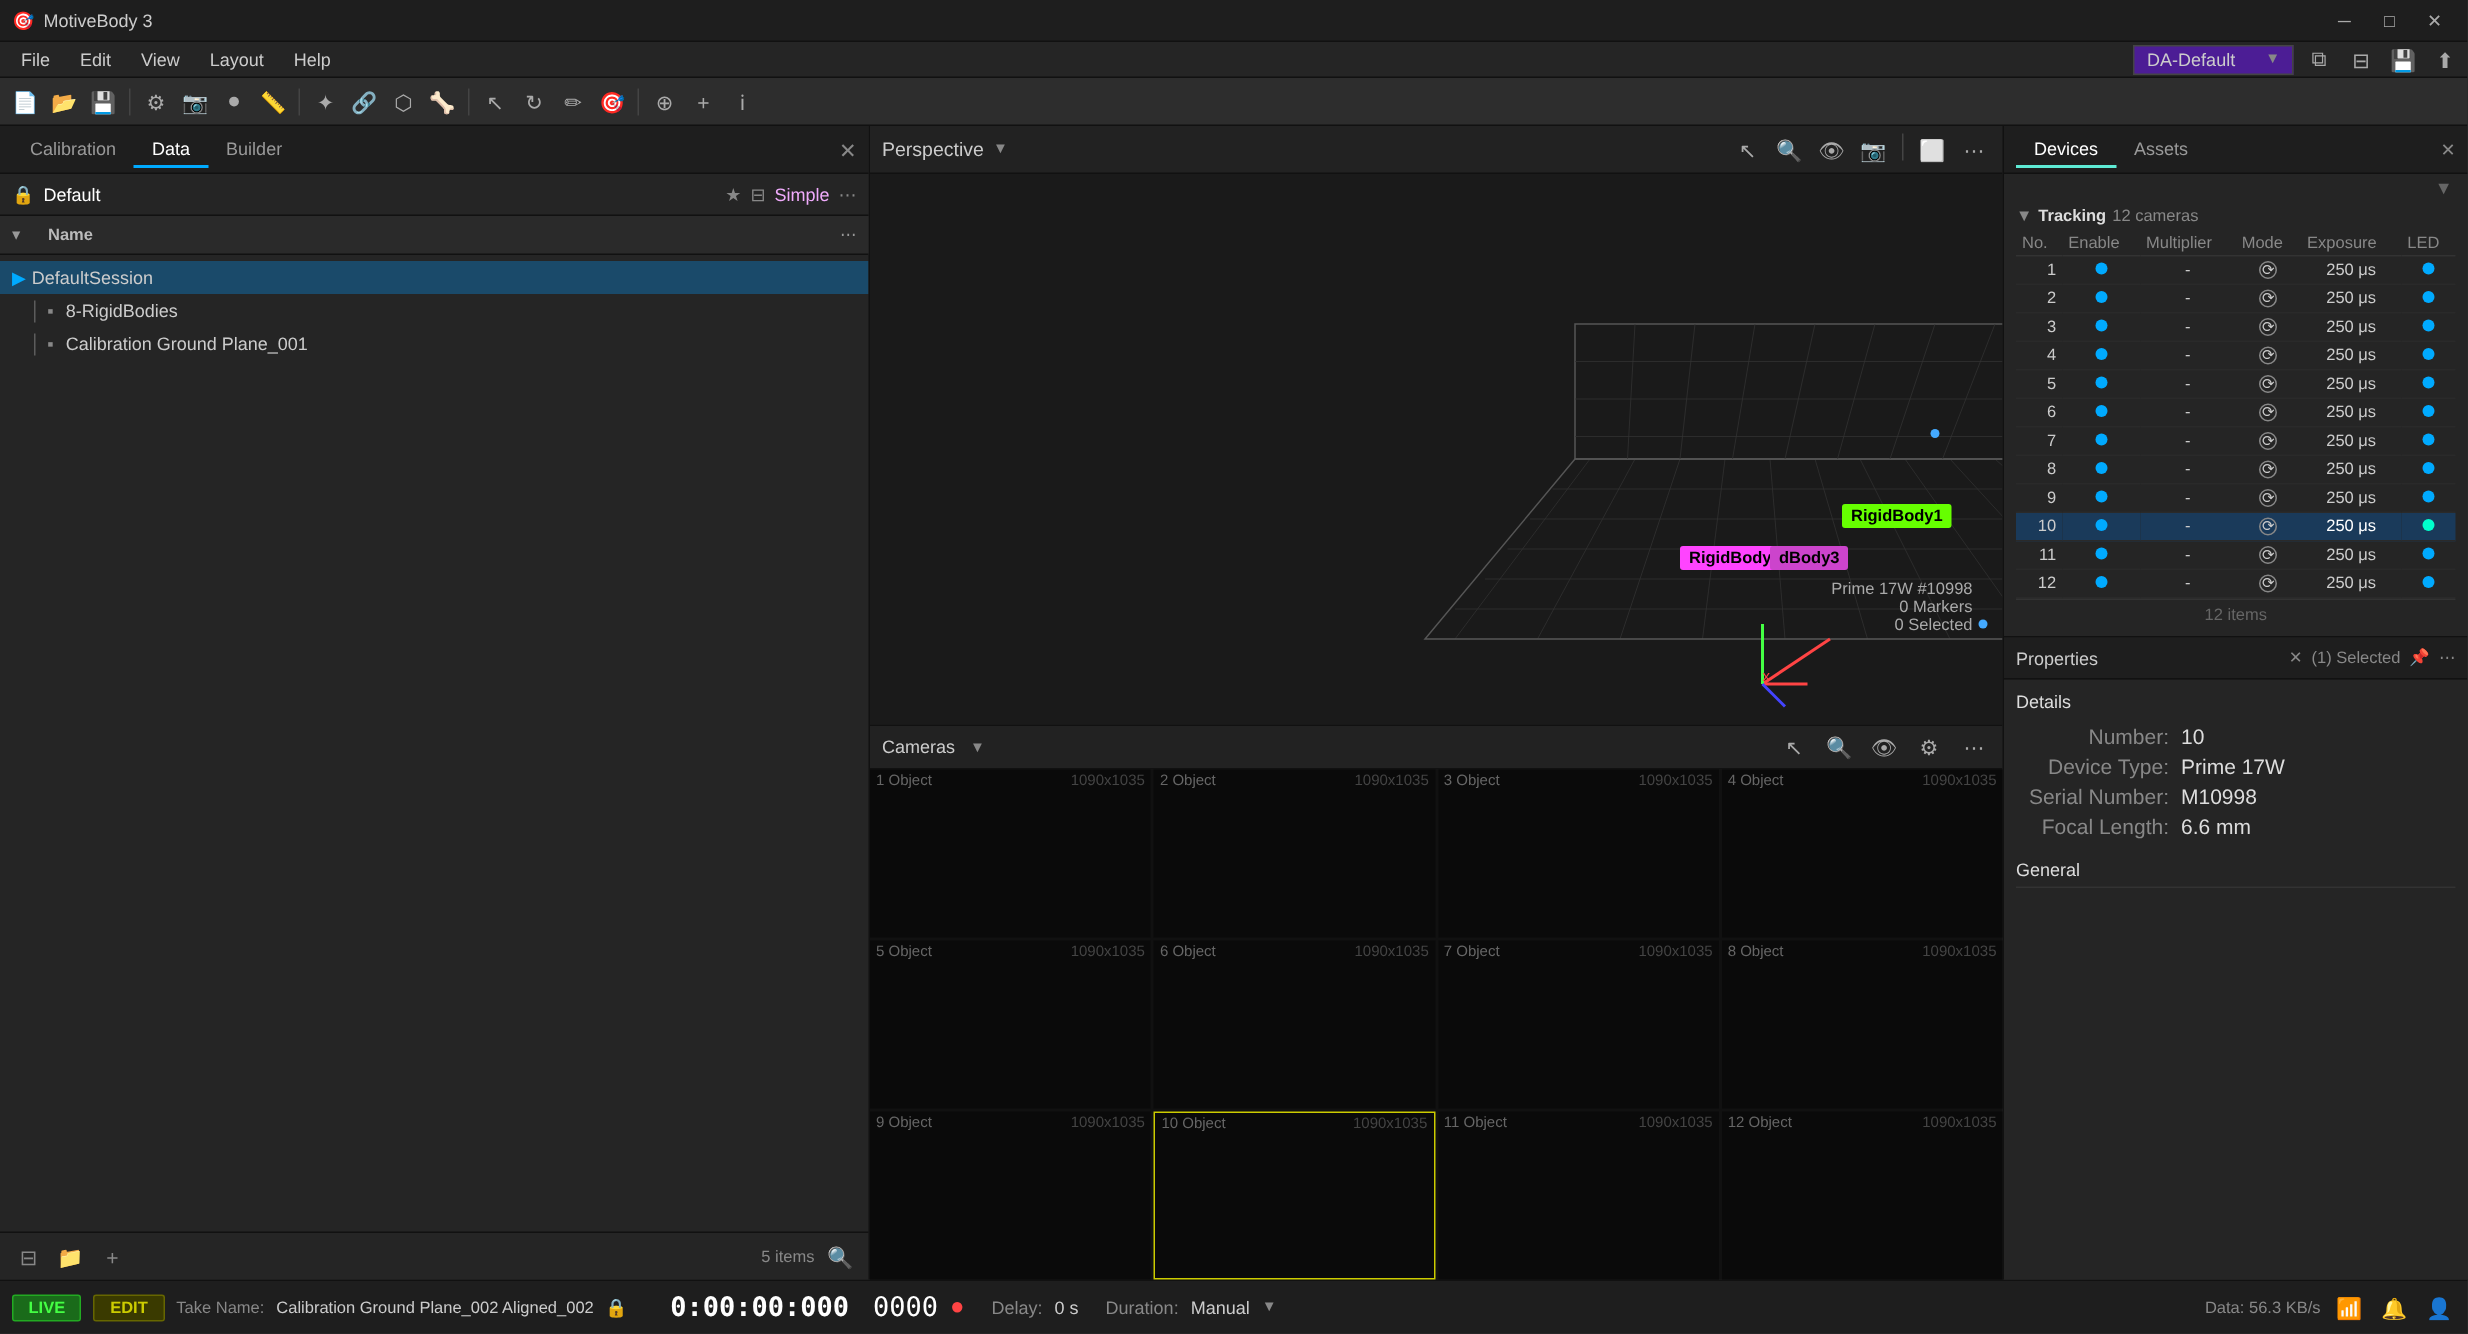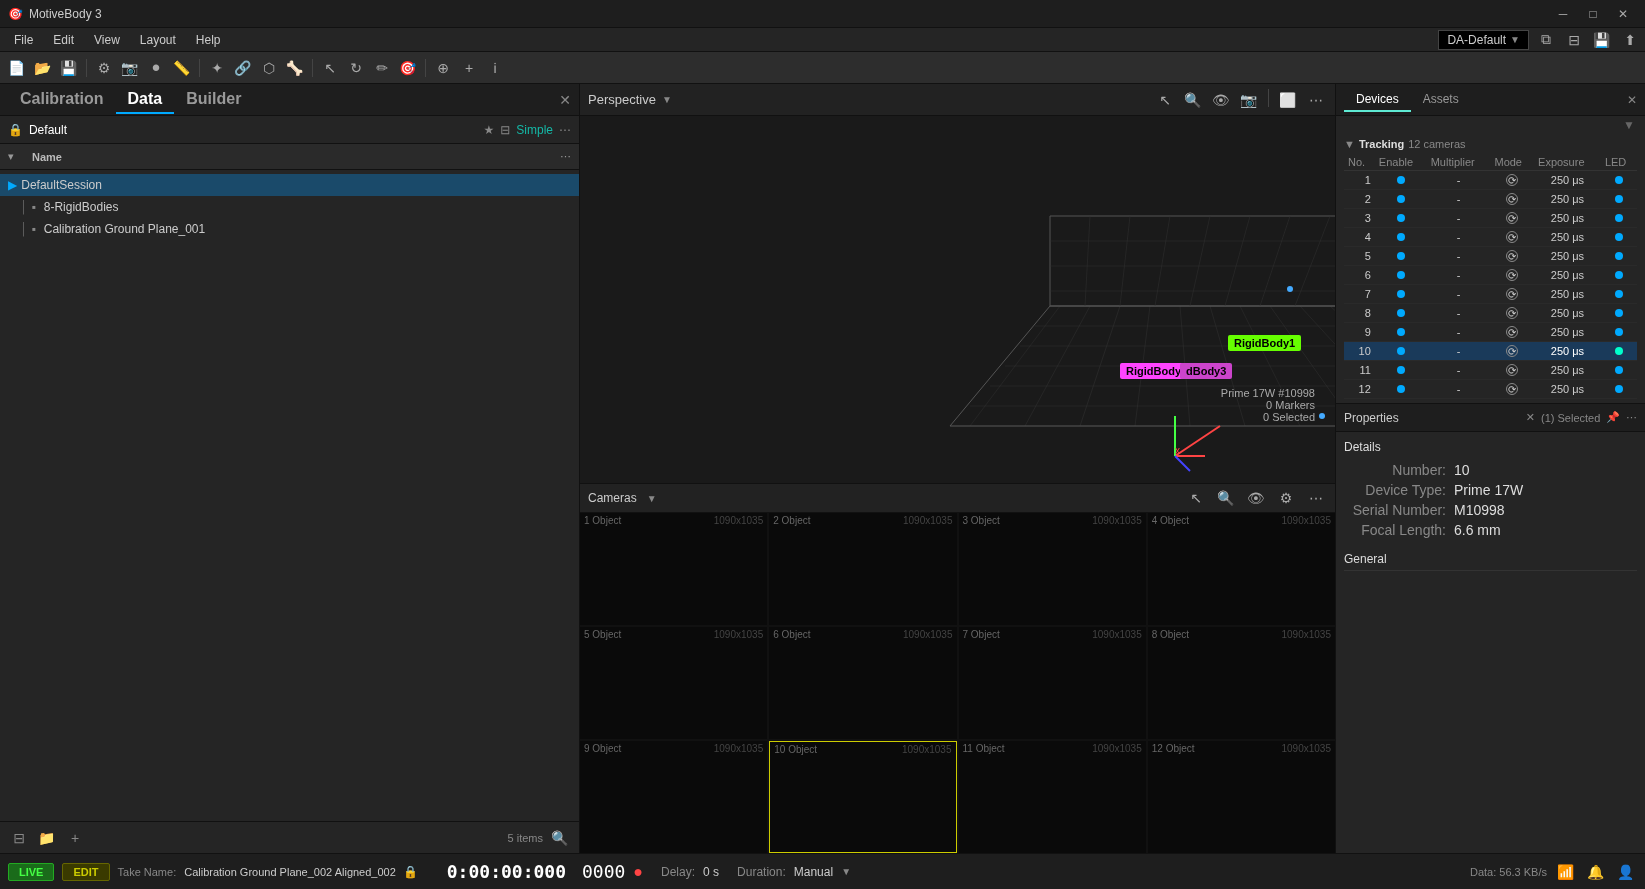--- a/index.html
+++ b/index.html
@@ -94,23 +94,22 @@
       background: #1e1e1e;
       height: 32px;
       padding: 0 8px;
       border-bottom: 1px solid #111;
       position: relative;
     }
     .panel-tab {
       padding: 4px 12px;
       cursor: pointer;
       color: #999;
-      font-size: 16px;
+      font-size: 12px;
       border-bottom: 2px solid transparent;
-      font-weight: bold;
     }
     .panel-tab.active { color: #fff; border-bottom: 2px solid #0af; }
     .panel-close {
       position: absolute; right: 8px;
       cursor: pointer; color: #888;
       font-size: 14px;
     }
 
     .panel-toolbar {
       display: flex;
@@ -374,28 +373,28 @@
     }
     .take-name-label { color: #888; font-size: 11px; }
     .take-name-value { color: #ccc; font-size: 11px; }
     .timecode { font-size: 18px; font-weight: bold; color: #fff; font-family: monospace; }
     .frame-count { font-size: 18px; color: #fff; font-family: monospace; margin-left: 8px; }
     .record-btn { color: #f44; font-size: 16px; cursor: pointer; }
     .status-right { margin-left: auto; display: flex; align-items: center; gap: 8px; color: #888; font-size: 11px; }
 
     
     .profile-dropdown {
-      background: #000000;
+      background: #4c1d95;
       border: 1px solid #444;
       padding: 2px 8px;
       color: #ccc;
       font-size: 12px;
       display: flex;
       align-items: center;
-      gap: 4px;
+      gap: 20px;
       cursor: pointer;
     }
 
     .info-box {
       position: absolute;
       right: 20px;
       bottom: 60px;
       color: #aaa;
       font-size: 11px;
       text-align: right;
@@ -471,21 +470,21 @@
       <div class="panel-tab">Builder</div>
       <span class="panel-close">✕</span>
     </div>
 
     <div class="panel-toolbar">
       <span>🔒</span>
       <span style="color:#fff;">Default</span>
       <div class="panel-toolbar-right">
         <span style="color:#888;">★</span>
         <span style="color:#888;">⊟</span>
-        <span style="color:#14b8a6;">Simple</span>
+        <span style="color:#f0abfc;">Simple</span>
         <span style="color:#888;">⋯</span>
       </div>
     </div>
 
     <div class="data-header">
       <span style="width:20px;">▾</span>
       <span style="color:#bbb; font-weight:600;">Name</span>
       <span style="margin-left:auto;">⋯</span>
     </div>
 
@@ -801,20 +800,21 @@
               <td>12</td>
               <td><span class="dot-blue"></span></td>
               <td>-</td>
               <td><span style="display:inline-block;width:12px;height:12px;border-radius:50%;border:1px solid #888;font-size:10px;text-align:center;line-height:12px;cursor:pointer;">⟳</span></td>
               <td>250 μs</td>
               <td><span class="dot-blue"></span></td>
             </tr>
           </tbody>
       </table>
 
+      <div class="items-count">12 items</div>
     </div>
 
     <div class="properties-panel">
       <div class="properties-header">
         <span class="properties-title">Properties</span>
         <div class="properties-selected">
           <span>✕</span>
           <span>(1) Selected</span>
           <span style="color:#888;">📌</span>
           <span style="color:#888;">⋯</span>

